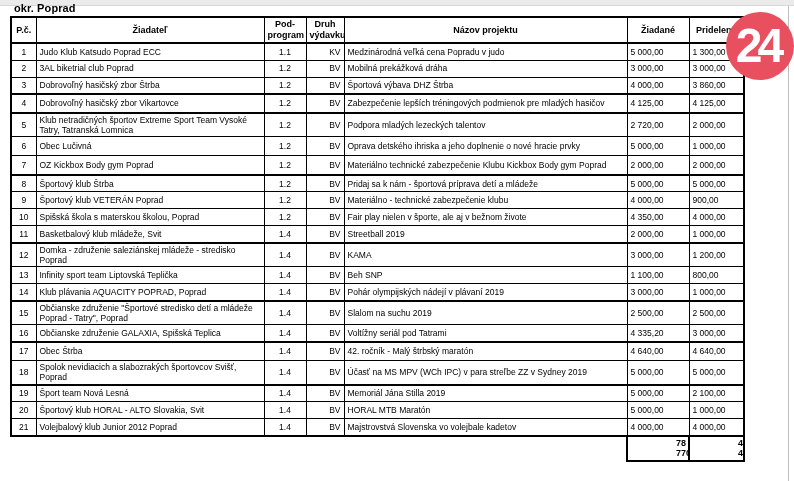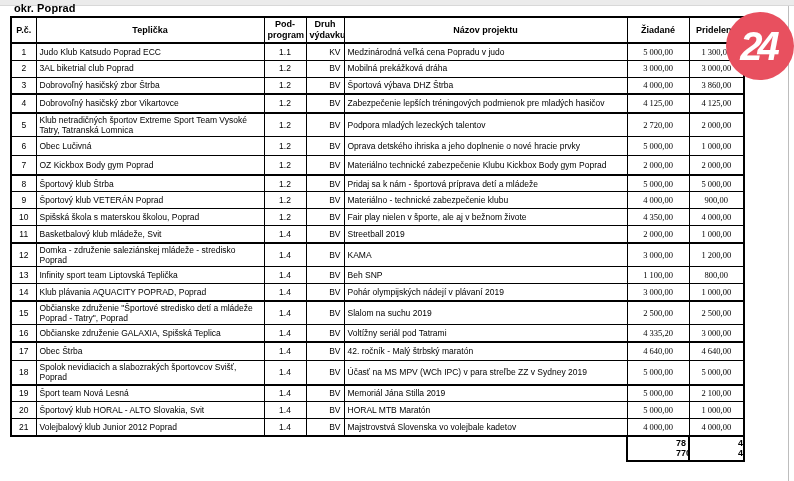--- a/index.html
+++ b/index.html
@@ -46,42 +46,41 @@
   }
   .grant-table th:first-child, .grant-table td:first-child { border-left-width: 2px; }
   .grant-table th:last-child,  .grant-table td:last-child  { border-right-width: 2px; }
   .grant-table tbody tr { height: 17px; }
   .grant-table tbody tr.tall { height: 19px; }
   .grant-table tbody tr.thick-below td { border-bottom-width: 2px; }
   .grant-table tbody tr.last-row td { border-bottom-width: 2px; }
   .col-num   { text-align: center; }
   .col-sub   { text-align: center; }
   .col-exp   { text-align: right; }
-  .col-req, .col-alloc { text-align: center; font-family: Liberation Serif, serif; }
+  .col-req, .col-alloc { text-align: left; }
   .total-row { height: 17px; }
   .total-row td.total-spacer { border: none; background: transparent; }
   .total-row td.total-val {
     border: 2px solid #000;
     font-weight: bold;
     text-align: right;
     font-size: 9px;
     padding-left: 48px;
   }
   .logo-badge {
     position: absolute; left: 726px; top: 12px;
     width: 68px; height: 68px; border-radius: 50%;
     background: #e8505f;
     display: flex; align-items: center; justify-content: center;
     z-index: 5;
   }
   .logo-badge .logo-text {
     color: #ffffff;
     font-weight: bold;
-    font-style: italic;
-    font-size: 40px;
+    font-size: 48px;
     letter-spacing: -5px;
     padding-right: 5px;
     line-height: 1;
   }
 </style>
 </head>
 <body>
 
 <div class="top-strip"></div>
 <div class="right-edge-line"></div>
@@ -94,21 +93,21 @@
     <col style="width:228px">
     <col style="width:42px">
     <col style="width:38px">
     <col style="width:283px">
     <col style="width:62px">
     <col style="width:55px">
   </colgroup>
   <thead>
     <tr>
       <th>P.č.</th>
-      <th>Teplička</th>
+      <th>Žiadateľ</th>
       <th>Pod-
 program</th>
       <th>Druh
 výdavku</th>
       <th>Názov projektu</th>
       <th>Žiadané</th>
       <th>Pridelené</th>
     </tr>
   </thead>
   <tbody>

